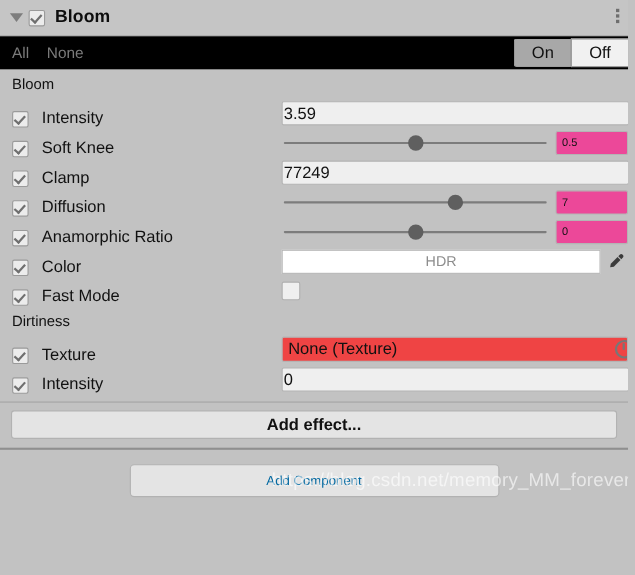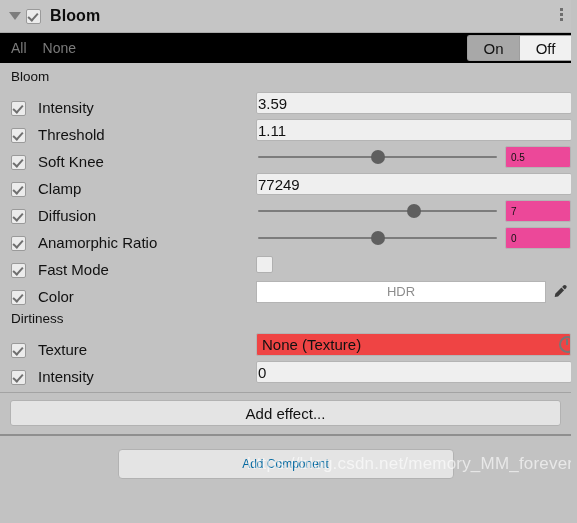--- a/index.html
+++ b/index.html
@@ -309,20 +309,21 @@
     display: flex;
     align-items: center;
     justify-content: center;
     font-size: 15px;
     color: #111;
     cursor: pointer;
     box-sizing: border-box;
   }
   .addeffect-wrap {
     padding: 7px 10px 8px 10px;
+    font-weight: bold;
   }
   .bottom-area {
     position: relative;
     background: #c2c2c2;
     padding-top: 13px;
     height: 100%;
   }
   .addcomp-wrap {
     display: flex;
     justify-content: center;
@@ -383,27 +384,20 @@
       <div class="section-label">Bloom</div>
       <div class="row">
         <div class="chk rchk checked"></div>
         <div class="rlabel">Intensity</div>
         <div class="field-area">
           <div class="tfield">3.59</div>
         </div>
       </div>
       <div class="row">
         <div class="chk rchk checked"></div>
-        <div class="rlabel">Threshold</div>
-        <div class="field-area">
-          <div class="tfield">1.11</div>
-        </div>
-      </div>
-      <div class="row">
-        <div class="chk rchk checked"></div>
         <div class="rlabel">Soft Knee</div>
         <div class="field-area">
           <div class="slider">
             <div class="track"></div>
             <div class="knob" style="left: 50%;"></div>
           </div>
           <div class="numfield">0.5</div>
         </div>
       </div>
       <div class="row">
@@ -426,42 +420,42 @@
       </div>
       <div class="row">
         <div class="chk rchk checked"></div>
         <div class="rlabel">Anamorphic Ratio</div>
         <div class="field-area">
           <div class="slider">
             <div class="track"></div>
             <div class="knob" style="left: 50%;"></div>
           </div>
           <div class="numfield">0</div>
-        </div>
-      </div>
-      <div class="row">
-        <div class="chk rchk checked"></div>
-        <div class="rlabel">Fast Mode</div>
-        <div class="field-area">
-          <div class="boolbox"></div>
         </div>
       </div>
       <div class="row">
         <div class="chk rchk checked"></div>
         <div class="rlabel">Color</div>
         <div class="field-area">
           <div class="swatch">
             <span class="hdr">HDR</span>
           </div>
           <div class="eyedrop">
             <svg width="16" height="16" viewBox="0 0 16 16">
               <path d="M11.4 1.6a1.9 1.9 0 0 1 2.7 2.7l-1.3 1.3-2.7-2.7 1.3-1.3z" fill="#3b3b3b"></path>
               <path d="M9.4 3.6l2.7 2.7-6.1 6.1-3.3.6.6-3.3 6.1-6.1z" fill="#3b3b3b"></path>
             </svg>
           </div>
+        </div>
+      </div>
+      <div class="row">
+        <div class="chk rchk checked"></div>
+        <div class="rlabel">Fast Mode</div>
+        <div class="field-area">
+          <div class="boolbox"></div>
         </div>
       </div>
       <div class="section-label">Dirtiness</div>
       <div class="row">
         <div class="chk rchk checked"></div>
         <div class="rlabel">Texture</div>
         <div class="field-area">
           <div class="objfield">
             <span>None (Texture)</span>
             <div class="picker"></div>

